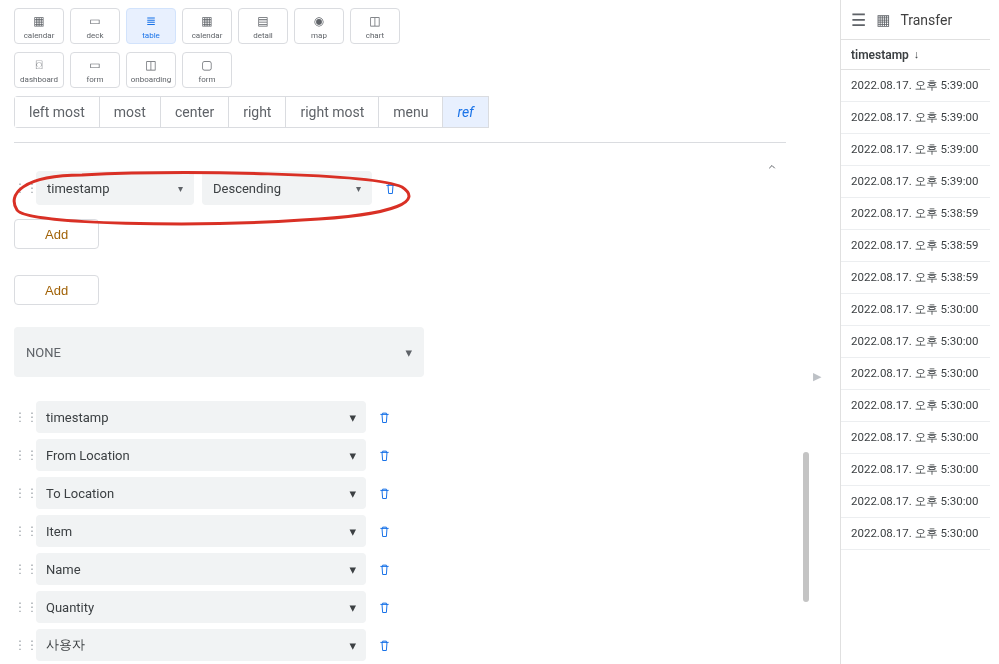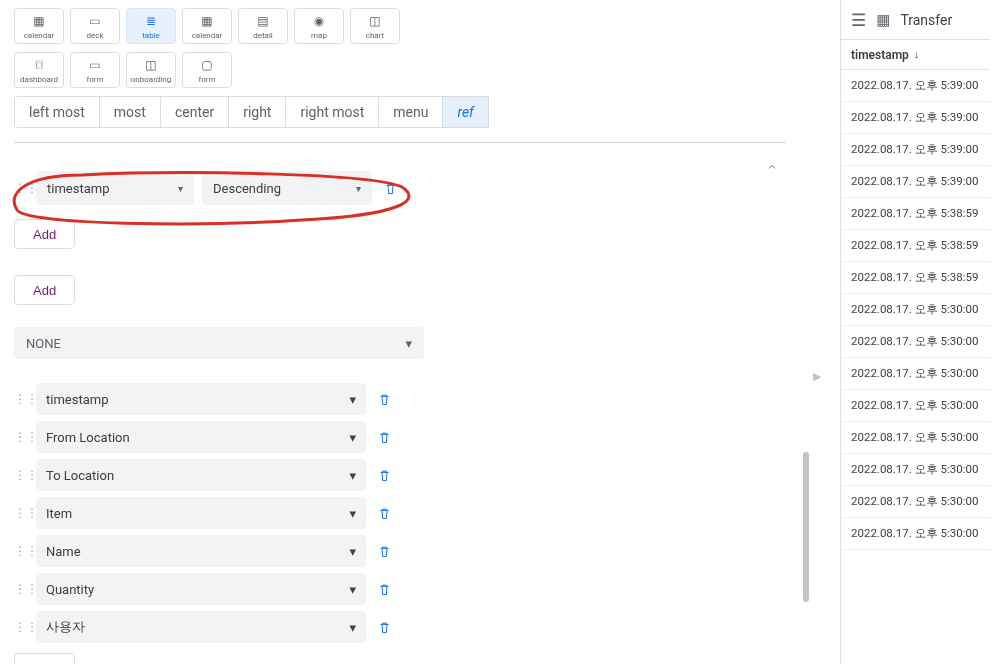--- a/index.html
+++ b/index.html
@@ -122,33 +122,33 @@
     align-items: center;
     justify-content: center;
     color: #1a73e8;
     cursor: pointer;
   }
   .add-btn {
     display: inline-flex;
     align-items: center;
     justify-content: center;
     height: 30px;
-    padding: 0 18px;
+    padding: 0 30px;
     border: 1px solid #dadce0;
     border-radius: 4px;
-    color: #701a75;
+    color: #a16207;
     font-size: 13px;
     background: #fff;
     cursor: pointer;
     margin: 4px 0 18px 0;
   }
   .add-btn.small { margin-bottom: 22px; }
   .none-select {
     width: 410px;
-    height: 32px;
+    height: 50px;
     background: #f1f3f4;
     border-radius: 4px;
     display: flex;
     align-items: center;
     justify-content: space-between;
     padding: 16px 12px;
     font-size: 13px;
     color: #5f6368;
     cursor: pointer;
     margin-bottom: 24px;

